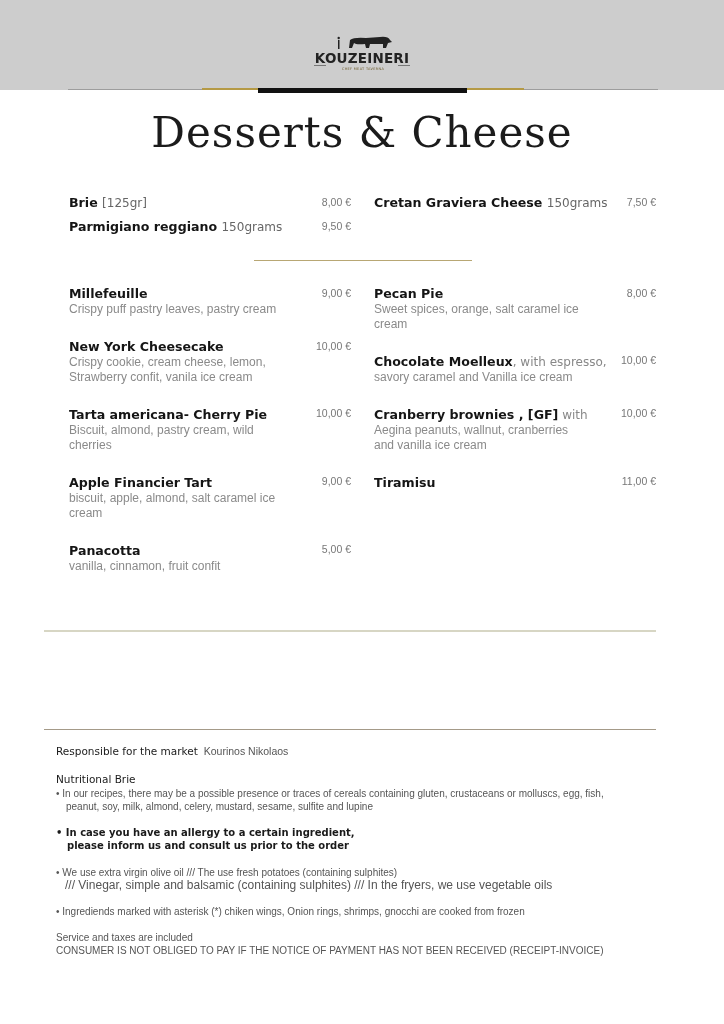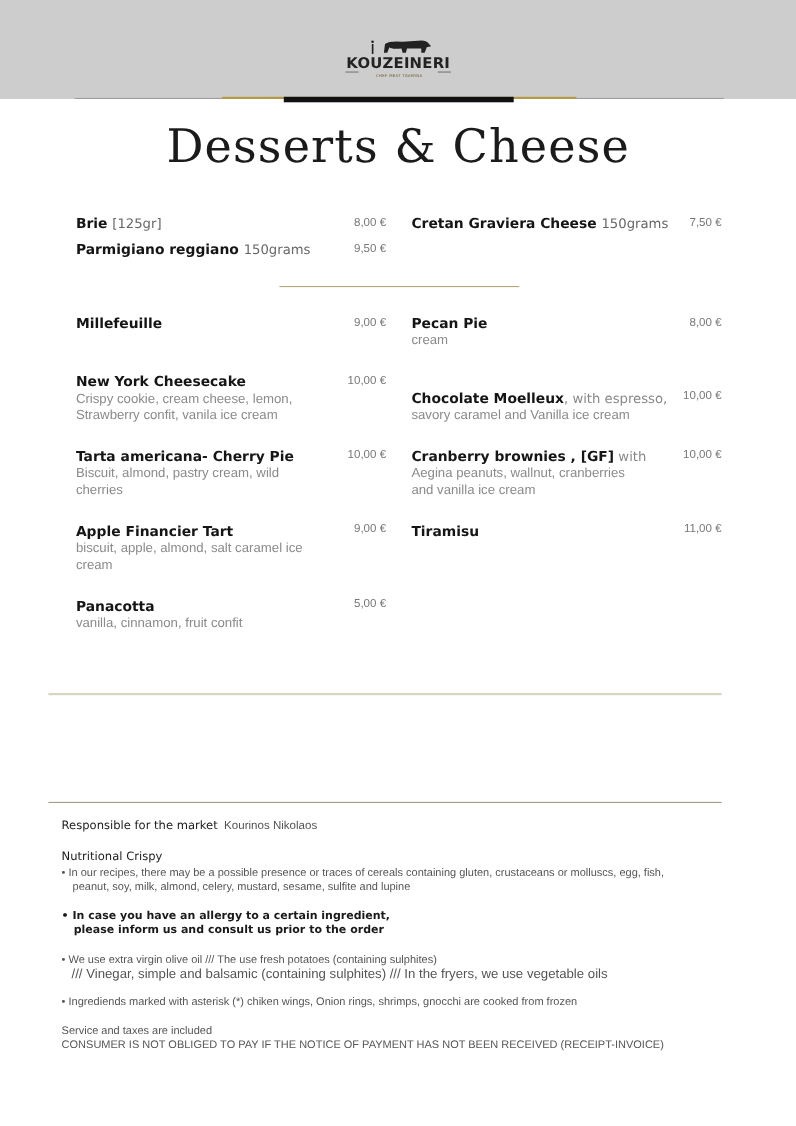--- a/index.html
+++ b/index.html
@@ -70,20 +70,21 @@
 
 <div class="item" style="left:374px;top:195px;">
   <div class="item-name"><span>Cretan Graviera Cheese</span> <span class="light">150grams</span></div>
 </div>
 <div class="price" style="left:596px;top:196px;">7,50 €</div>
 
 <div class="divider-mid"></div>
 
 <div class="item" style="left:69px;top:286px;width:230px;">
   <div class="item-name">Millefeuille</div>
+  <div class="item-desc">Crispy puff pastry leaves, pastry cream</div>
 </div>
 <div class="price" style="left:291px;top:287px;">9,00 €</div>
 
 <div class="item" style="left:69px;top:339px;width:230px;">
   <div class="item-name">New York Cheesecake</div>
   <div class="item-desc">Crispy cookie, cream cheese, lemon,</div>
   <div class="item-desc">Strawberry  confit, vanila ice cream</div>
 </div>
 <div class="price" style="left:291px;top:340px;">10,00 €</div>
 
@@ -102,20 +103,21 @@
 <div class="price" style="left:291px;top:475px;">9,00 €</div>
 
 <div class="item" style="left:69px;top:543px;width:230px;">
   <div class="item-name">Panacotta</div>
   <div class="item-desc">vanilla, cinnamon, fruit confit</div>
 </div>
 <div class="price" style="left:291px;top:543px;">5,00 €</div>
 
 <div class="item" style="left:374px;top:286px;width:225px;">
   <div class="item-name"><span>Pecan Pie</span></div>
+  <div class="item-desc">Sweet spices, orange, salt caramel ice</div>
   <div class="item-desc">cream</div>
 </div>
 <div class="price" style="left:596px;top:287px;">8,00 €</div>
 
 <div class="item" style="left:374px;top:354px;width:225px;">
   <div class="item-name"><span>Chocolate Moelleux</span><span class="lighter">, with espresso,</span></div>
   <div class="item-desc">savory caramel and Vanilla ice cream</div>
 </div>
 <div class="price" style="left:596px;top:354px;">10,00 €</div>
 
@@ -130,21 +132,21 @@
   <div class="item-name">Tiramisu</div>
 </div>
 <div class="price" style="left:596px;top:475px;">11,00 €</div>
 
 <div class="divider-full1"></div>
 <div class="divider-full2"></div>
 
 <div class="foot" style="top:745px;">
   <span class="foot-head">Responsible for the market</span>&nbsp;&nbsp;<span>Kourinos Nikolaos</span>
 </div>
-<div class="foot foot-head" style="top:773px;">Nutritional Crispy</div>
+<div class="foot foot-head" style="top:773px;">Nutritional Brie</div>
 <div class="foot" style="top:787px;font-size:10px;">• In our recipes, there may be a possible presence or traces of cereals containing gluten, crustaceans or molluscs, egg, fish,</div>
 <div class="foot" style="top:800px;left:66px;font-size:10px;">peanut, soy, milk, almond, celery, mustard, sesame, sulfite and lupine</div>
 
 <div class="foot foot-strong" style="top:826px;">•  In case you have an allergy to a certain ingredient,</div>
 <div class="foot foot-strong" style="top:839px;left:67px;">please inform us and consult us prior to the order</div>
 
 <div class="foot" style="top:866px;font-size:10px;">• We use extra virgin olive oil ///    The use fresh potatoes (containing sulphites)</div>
 <div class="foot" style="top:879px;left:65px;font-size:12px;">///     Vinegar, simple and balsamic (containing sulphites)  ///   In the fryers, we use vegetable oils</div>
 
 <div class="foot" style="top:905px;font-size:10px;">• Ingrediends marked with asterisk (*) chiken wings, Onion rings, shrimps, gnocchi are cooked from frozen</div>

